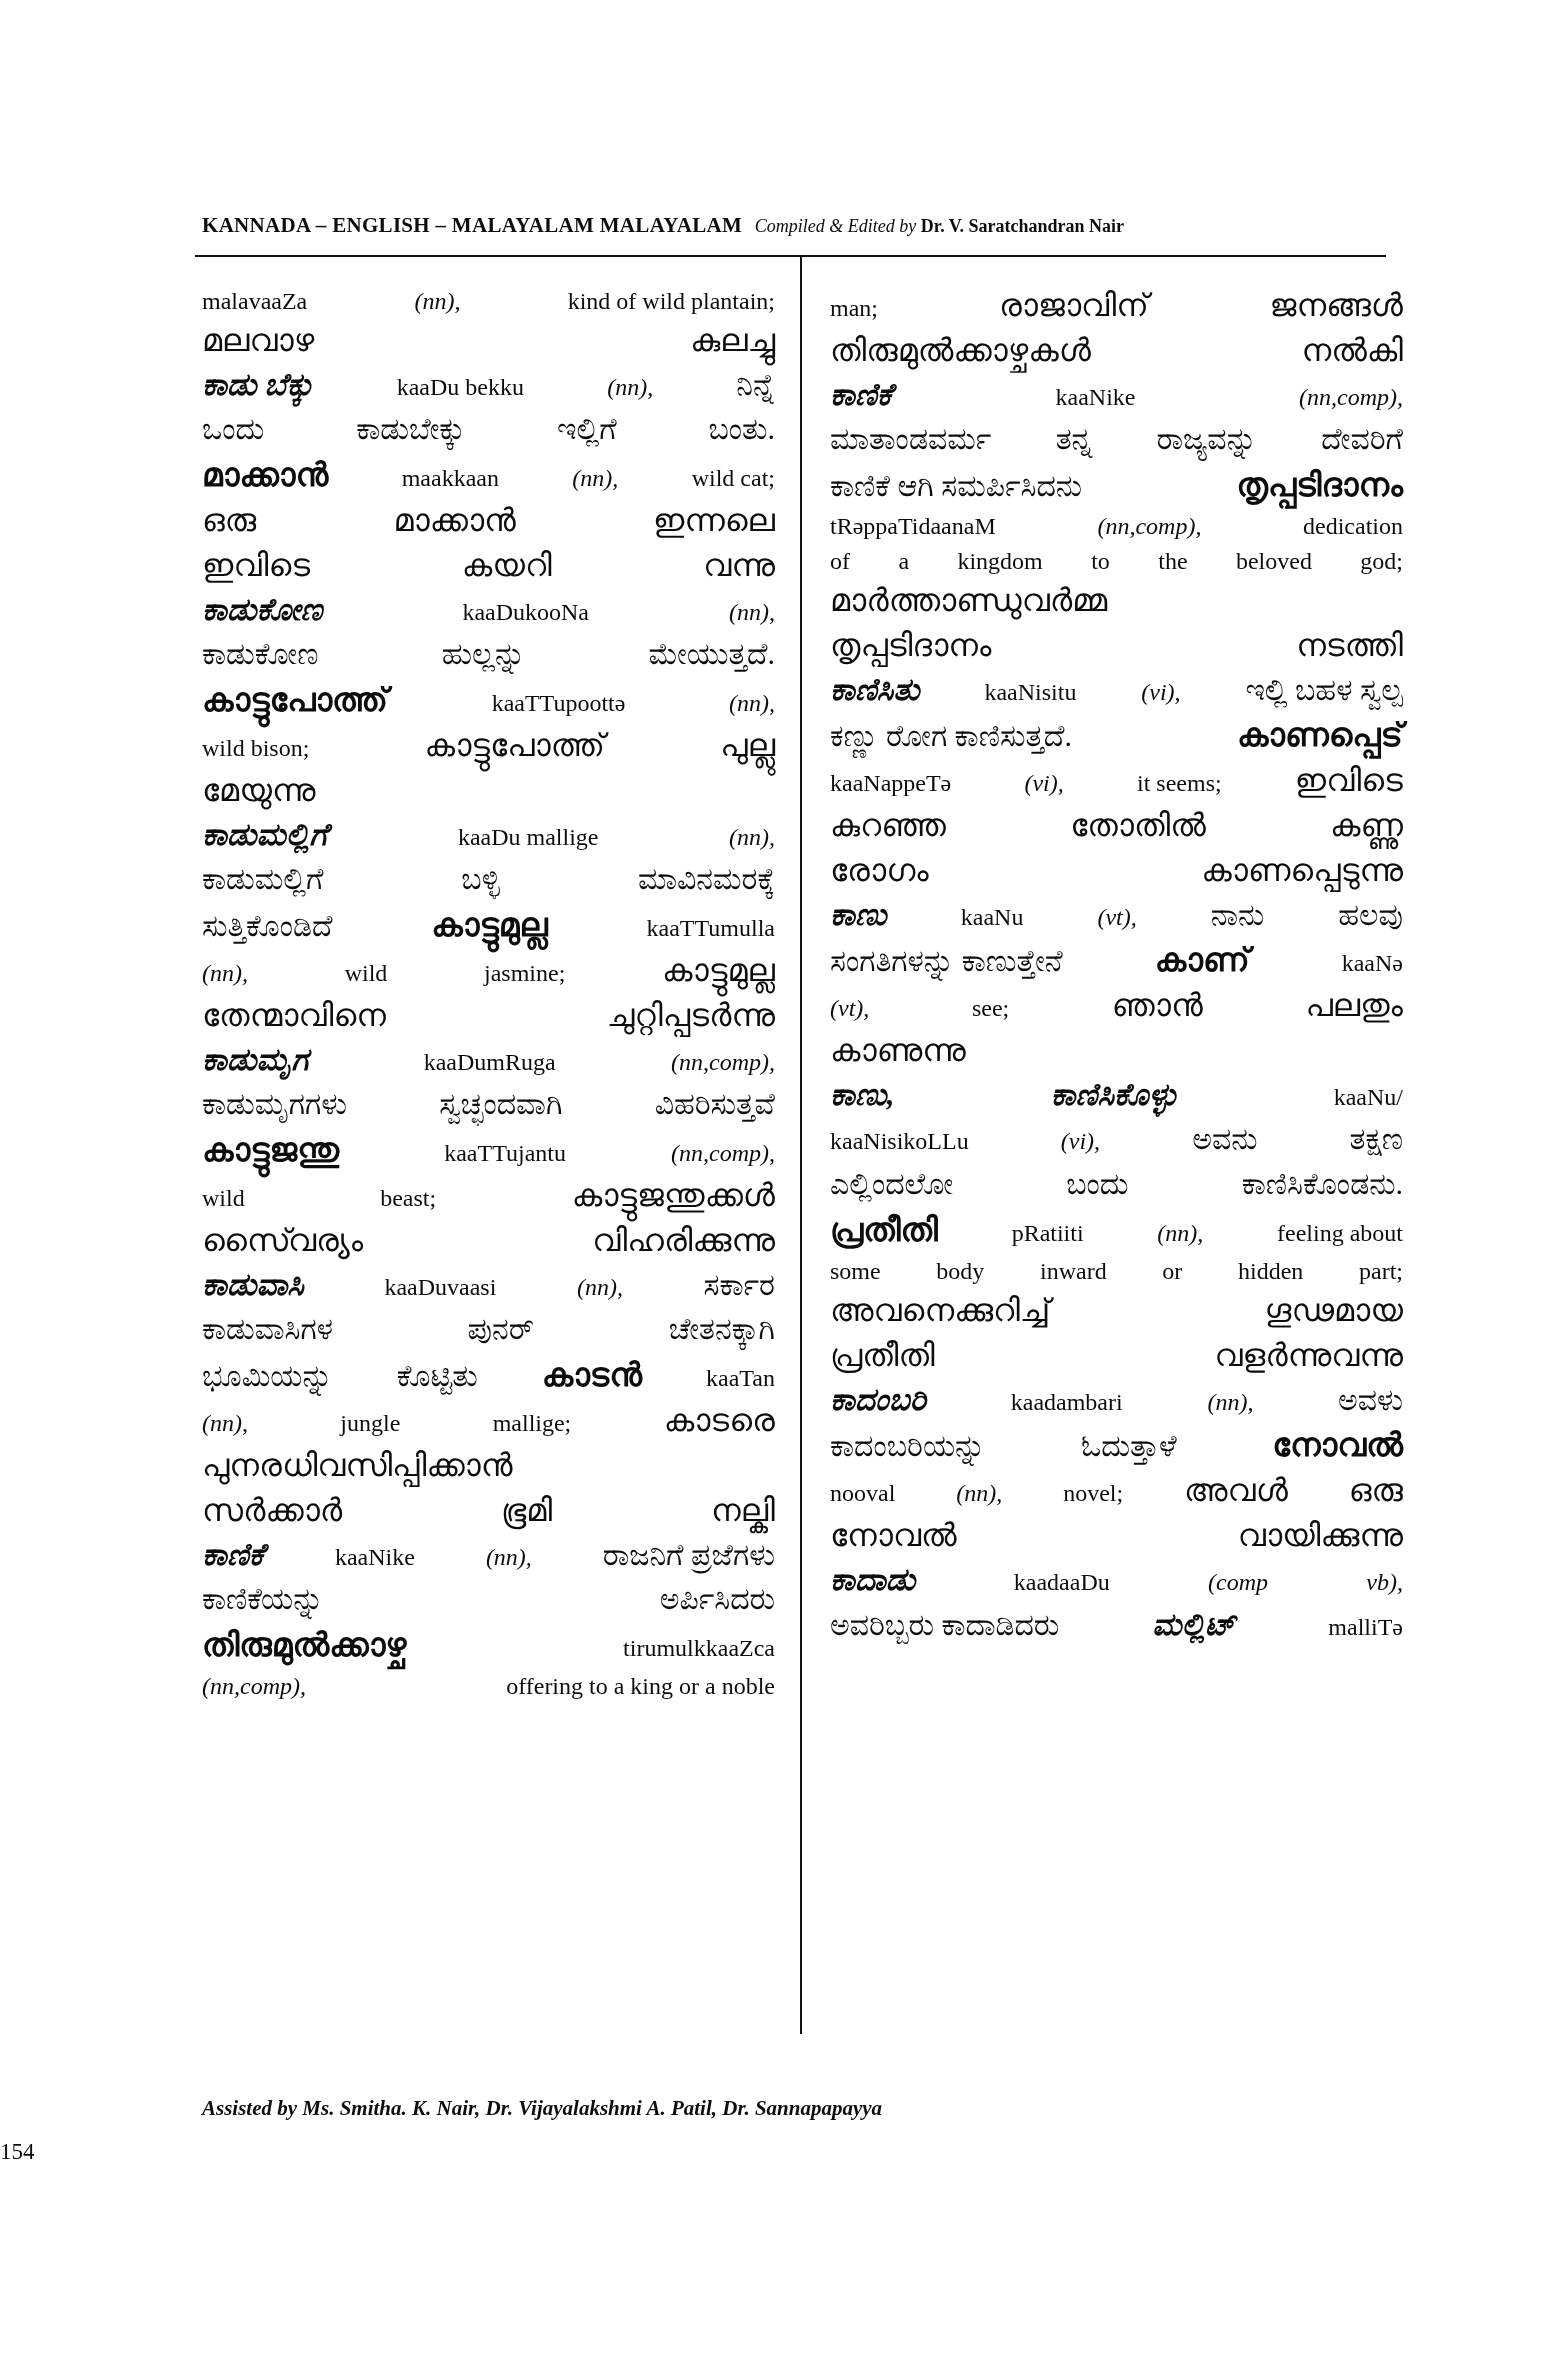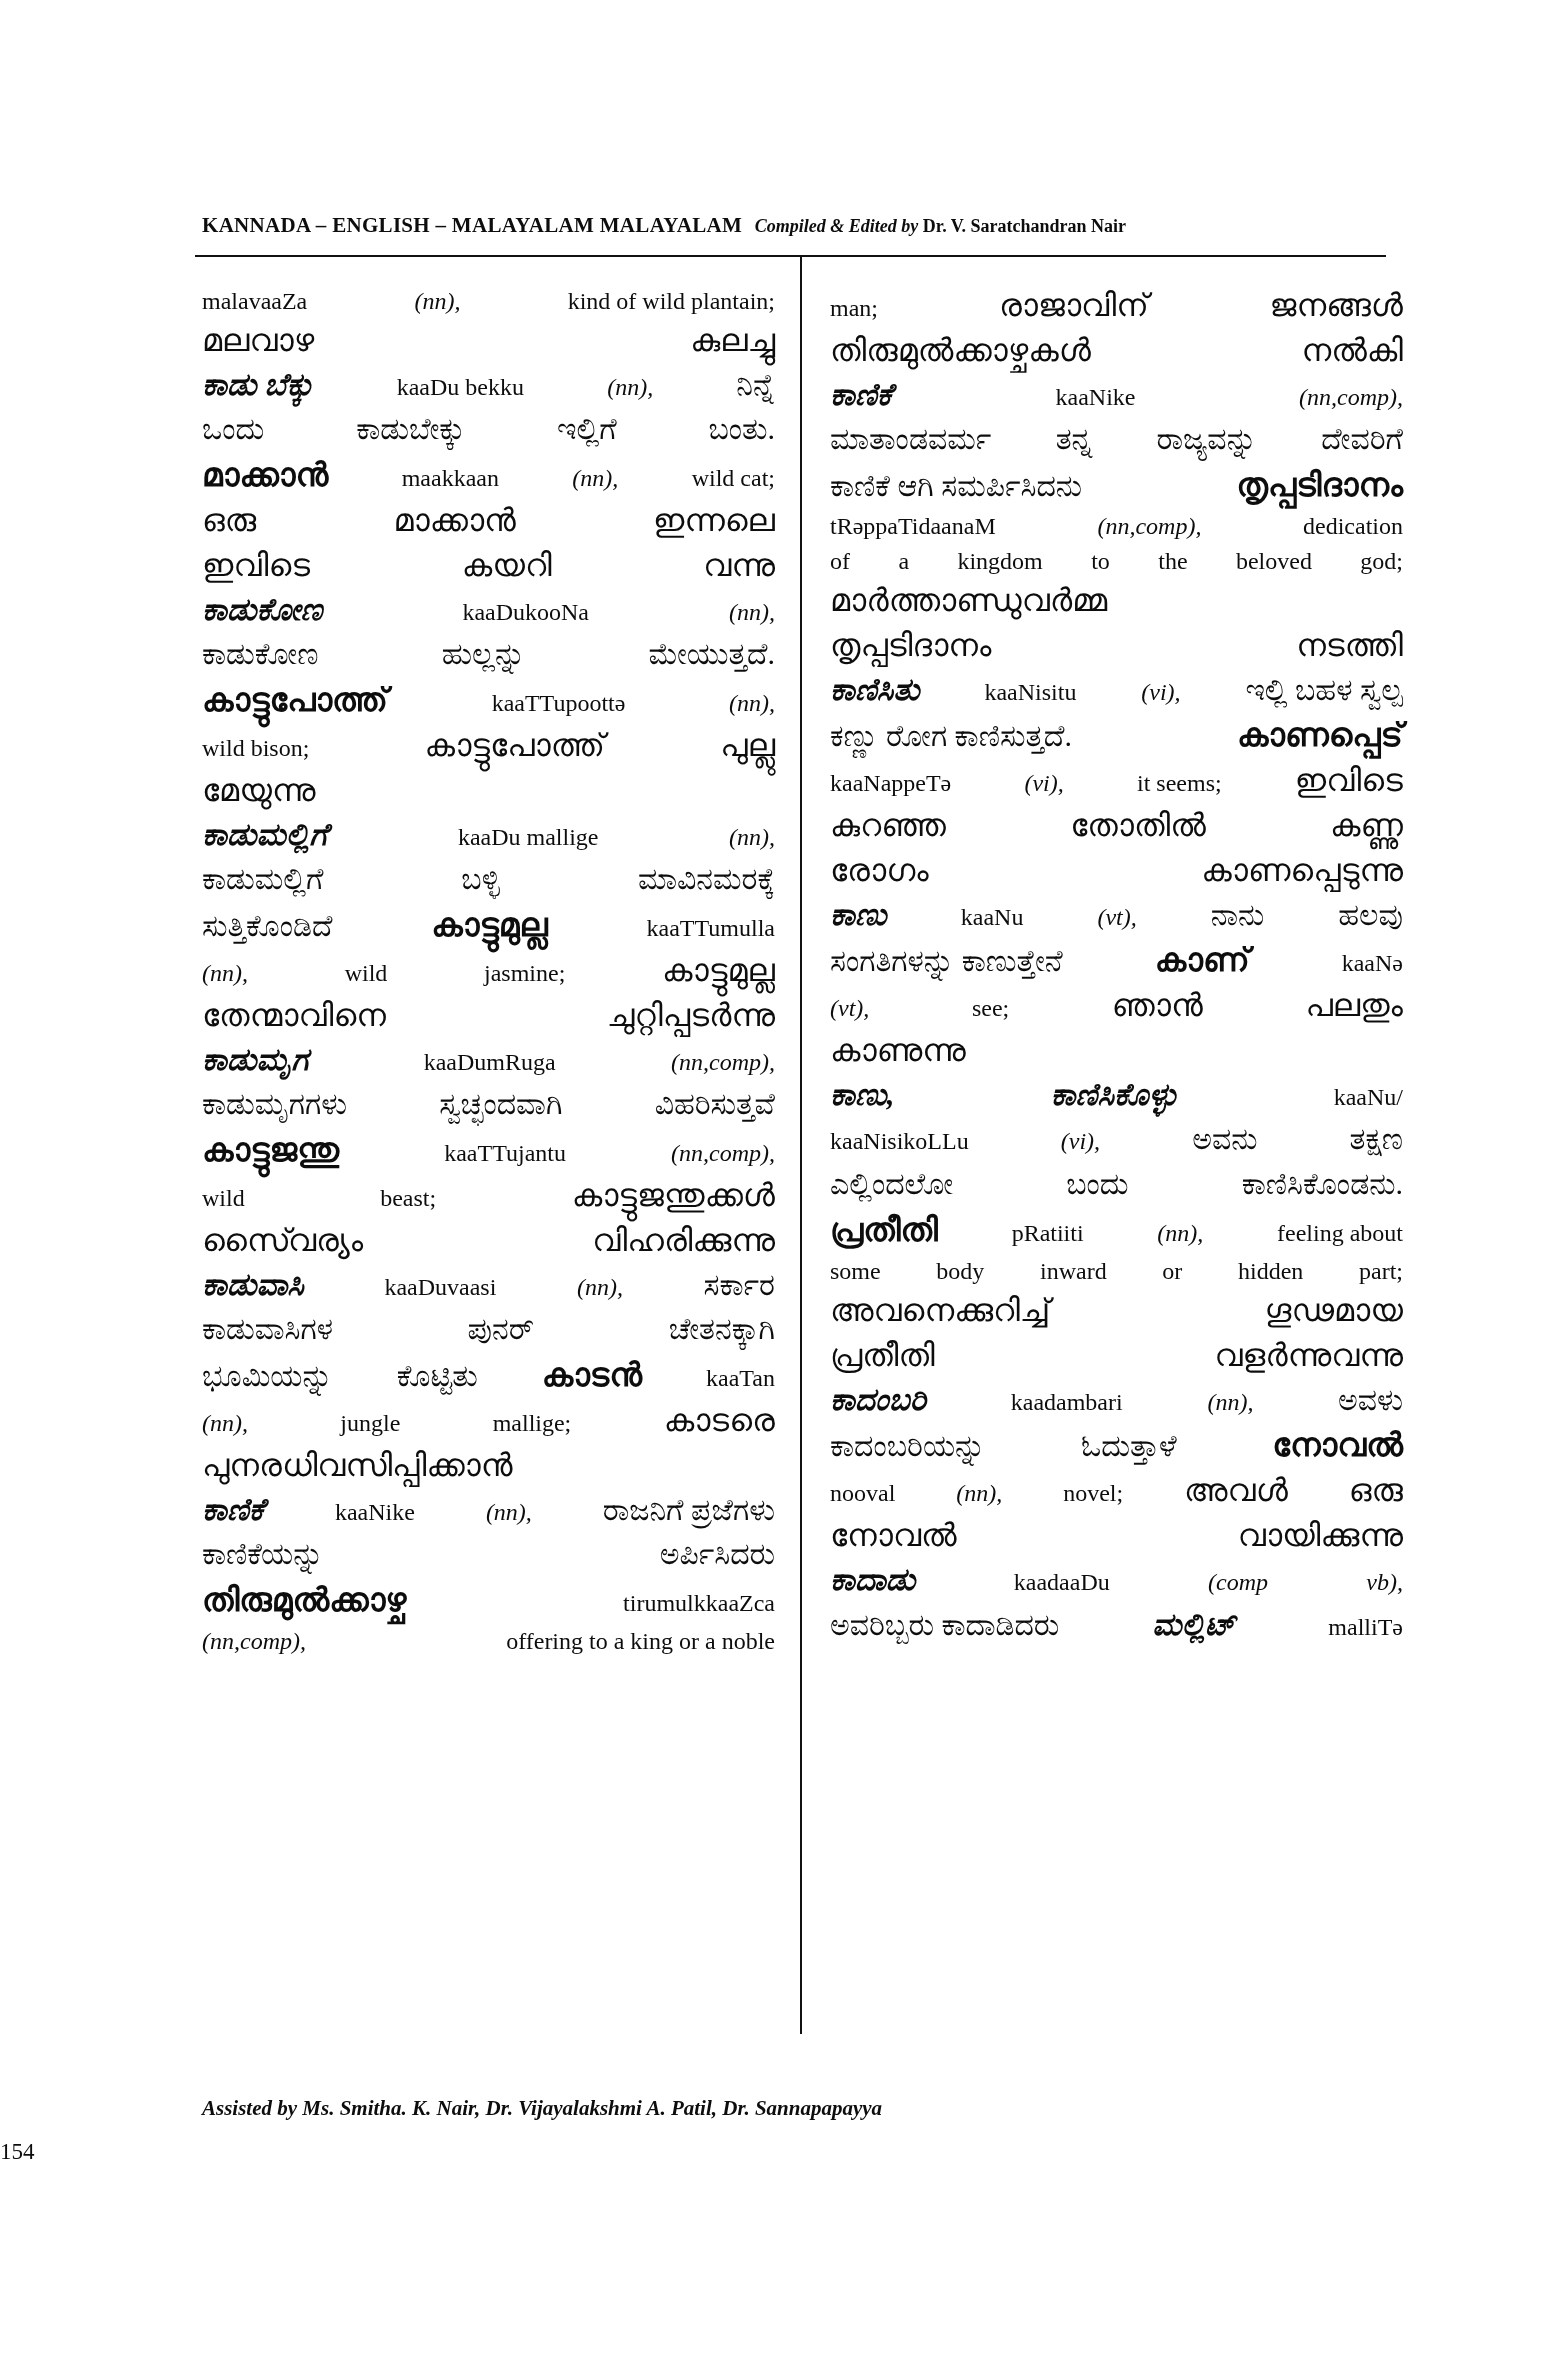--- a/index.html
+++ b/index.html
@@ -29,21 +29,21 @@
     white-space: nowrap;
   }
   .runhead .rh-title {
     font-family: "Liberation Serif", "DejaVu Serif", serif;
     font-weight: bold;
     font-size: 21px;
     letter-spacing: 0.3px;
   }
   .runhead .rh-compiled {
     font-style: italic;
-    font-weight: bold;
+    font-weight: normal;
     font-size: 18px;
     margin-left: 12.6px;
   }
   .runhead .rh-author {
     font-weight: bold;
     font-size: 18px;
     margin-left: 4.7px;
   }
 
   .rule-top {
@@ -340,20 +340,27 @@
           <span class="ml">കാടരെ</span>
         </div>
       </div>
       <div class="ln ind">
         <div class="just tight">
           <span class="ml">പുനരധിവസിപ്പിക്കാൻ</span>
         </div>
       </div>
       <div class="ln ind">
         <div class="just">
+          <span class="ml">സർക്കാർ</span>
+          <span class="ml">ഭൂമി</span>
+          <span class="ml">നല്കി</span>
+        </div>
+      </div>
+      <div class="ln ind">
+        <div class="just">
           <span class="hw-ka">ಕಾಣಿಕೆ</span>
           <span class="rom">kaaNike</span>
           <span class="rom it">(nn),</span>
           <span class="ka">ರಾಜನಿಗೆ ಪ್ರಜೆಗಳು</span>
         </div>
       </div>
       <div class="ln ind">
         <div class="just">
           <span class="ka">ಕಾಣಿಕೆಯನ್ನು</span>
           <span class="ka">ಅರ್ಪಿಸಿದರು</span>

